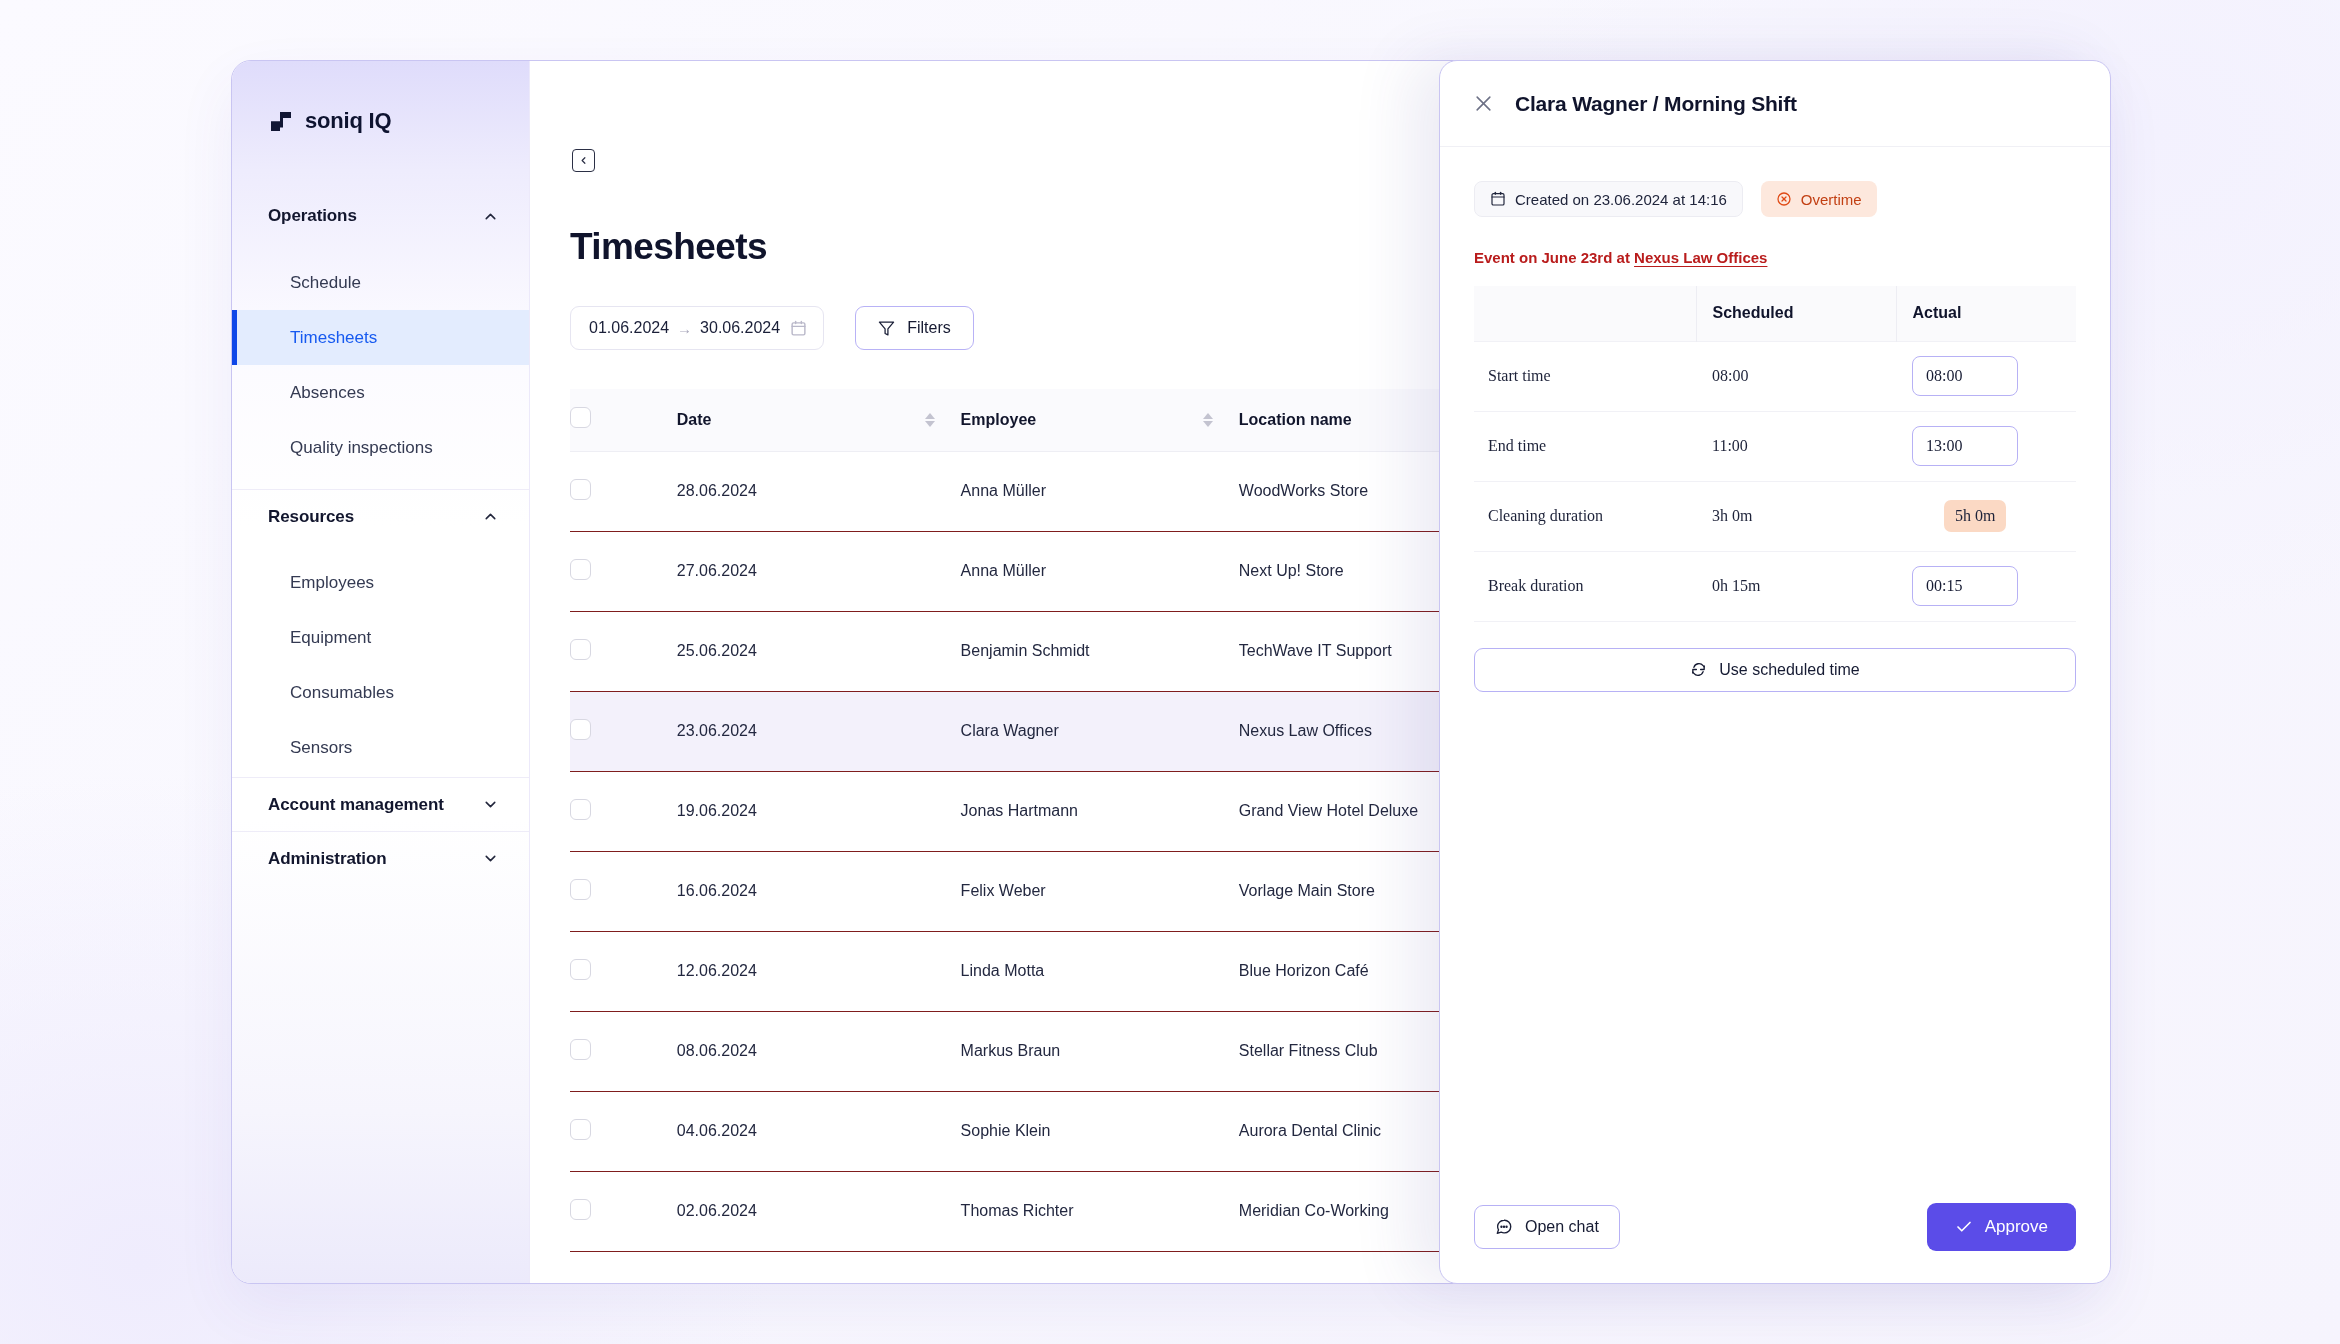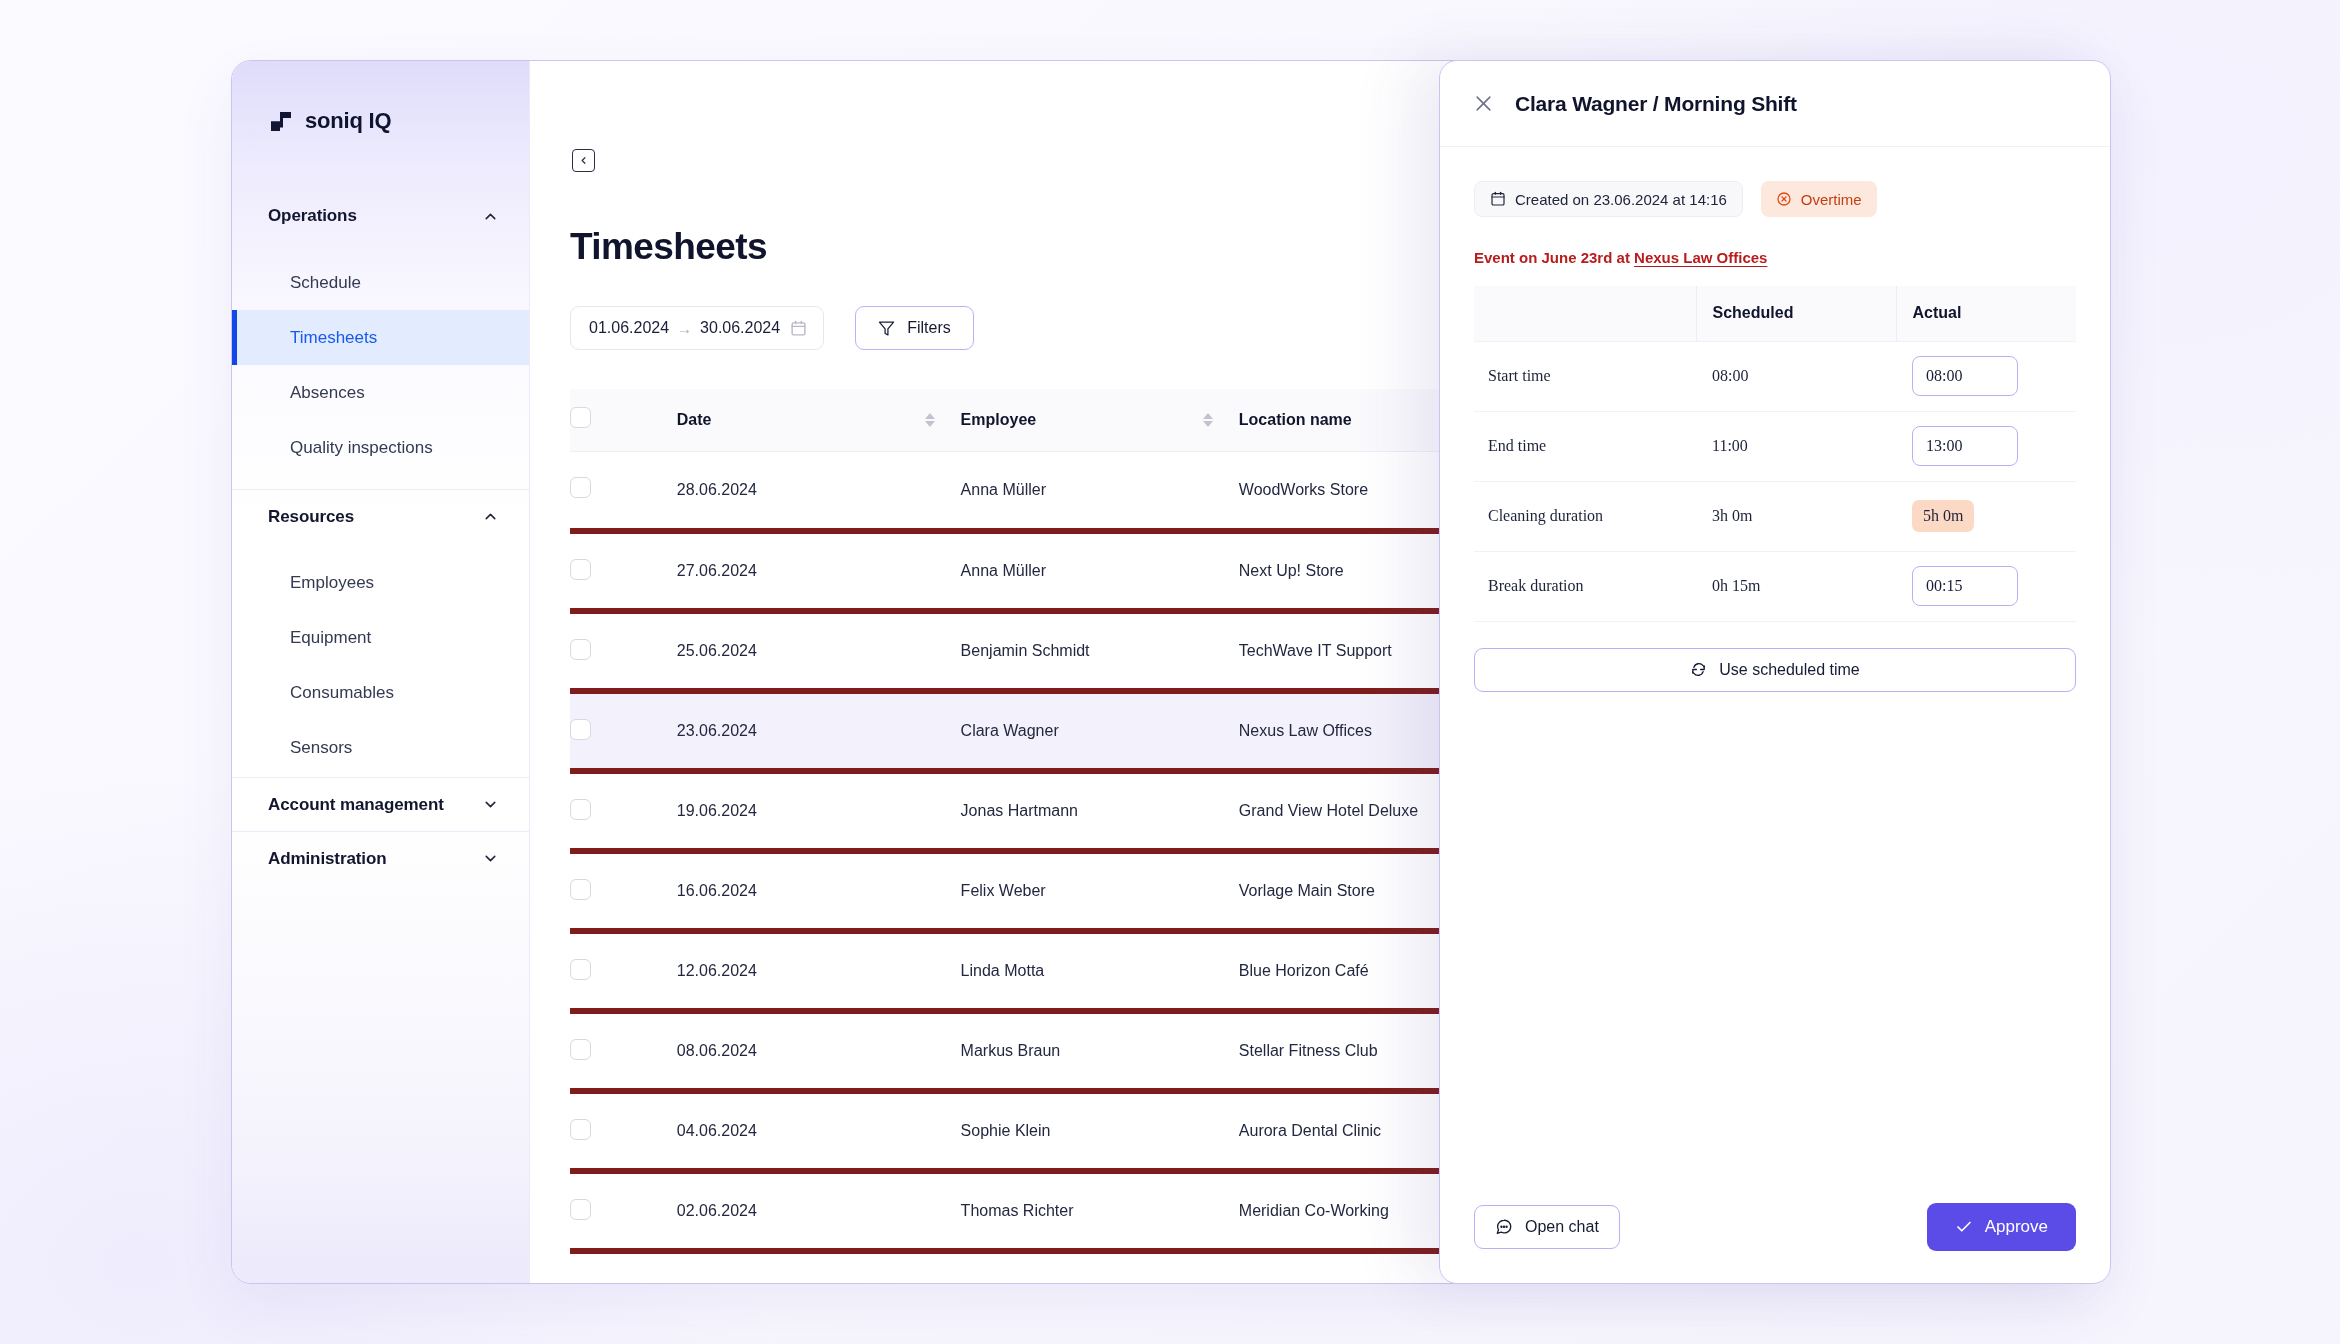--- a/index.html
+++ b/index.html
@@ -197,21 +197,21 @@
   th.c-check, td.c-check { width: 76px; padding-left: 26px; }
   th.c-date, td.c-date { width: 202px; }
   th.c-emp, td.c-emp  { width: 198px; }
   th.c-loc, td.c-loc  { width: 320px; }
   th.c-iss, td.c-iss  { width: 300px; }
 
   table.ts tbody td {
     height: 80px;
     font-size: 16px;
     color: #232840;
-    border-bottom: 6px solid #7f1d1d;
+    border-bottom: 1px solid #7f1d1d;
     vertical-align: middle;
     padding: 0;
   }
   table.ts tbody tr.selected td { background: #f3f1fb; }
   table.ts tbody tr.selected td:first-child { }
 
   .cbx {
     width: 21px; height: 21px;
     border: 1.4px solid #d8d8e2;
     border-radius: 6px;
@@ -321,20 +321,21 @@
     background: #fff;
     cursor: text;
   }
   .pill-warn {
     display: inline-flex; align-items: center;
     height: 32px; padding: 4px 11px;
     border-radius: 7px;
     background: #fbd9c4;
     color: #1d2239;
     font-size: 16px;
+    margin-left: 32px;
   }
 
   .use-sched {
     margin-top: 26px;
     width: 100%;
     height: 44px;
     border: 1.3px solid #b7b1f5;
     border-radius: 9px;
     background: #fff;
     display: flex; align-items: center; justify-content: center;

